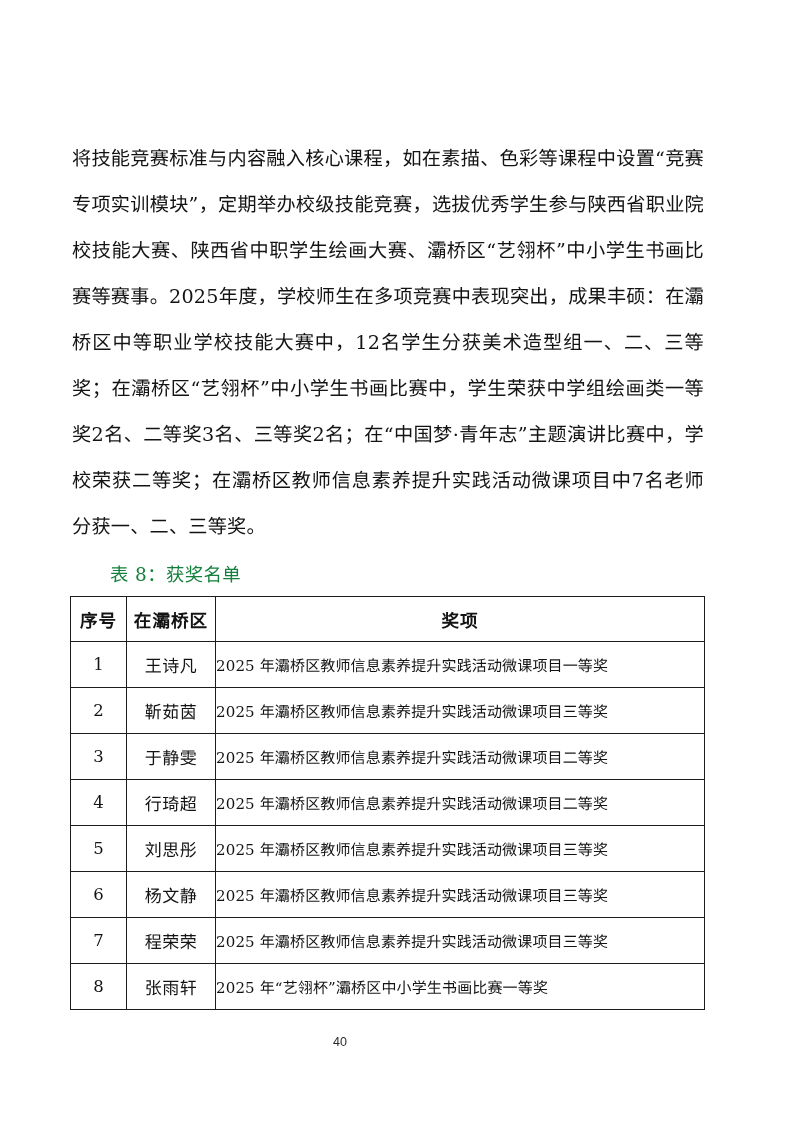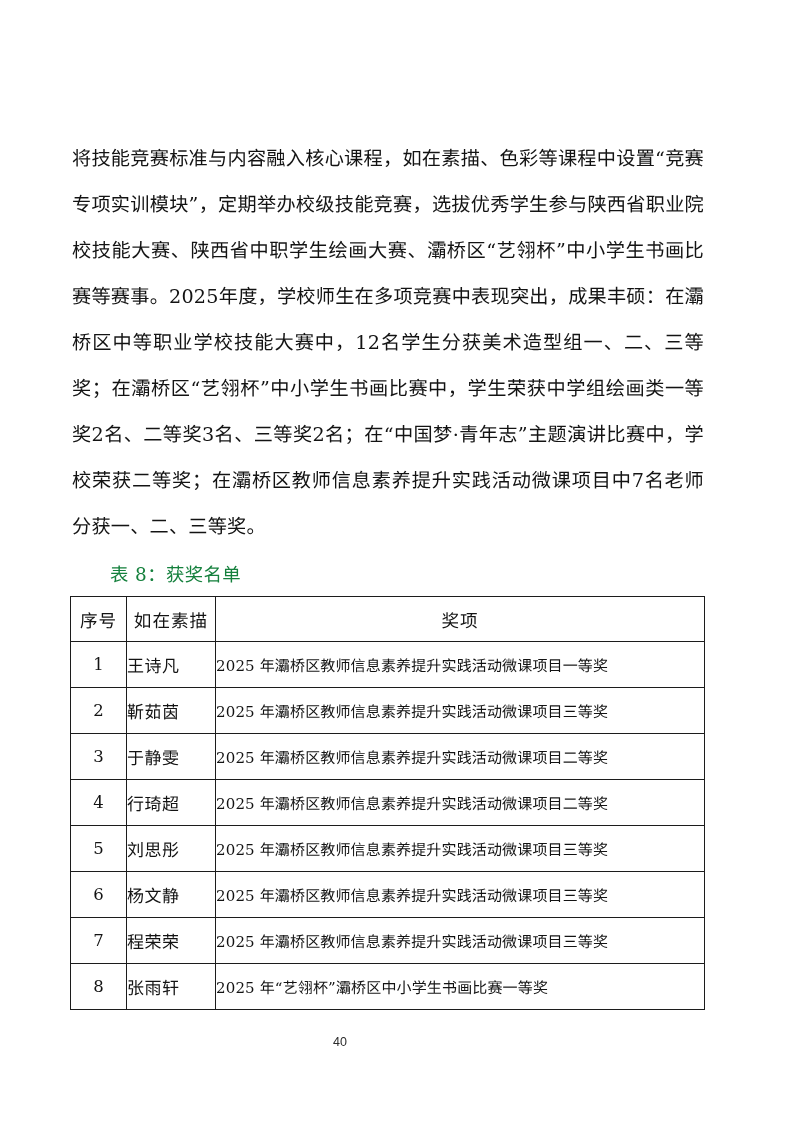--- a/index.html
+++ b/index.html
@@ -76,31 +76,32 @@
     padding: 0;
     font-weight: normal;
     color: #131313;
     vertical-align: middle;
     overflow: hidden;
     white-space: nowrap;
   }
 
   .award-table thead th {
     font-size: 17.6px;
-    font-weight: normal;
+    font-weight: bold;
     letter-spacing: 1px;
     height: 44px;
   }
 
   .cell-idx {
     text-align: center;
     font-size: 16.5px;
     font-family: "DejaVu Serif", "Liberation Serif", serif;
   }
   .cell-name {
+    text-align: center;
     font-size: 17px;
     letter-spacing: 0.5px;
   }
   .cell-award {
     text-align: left;
     font-size: 15px;
     padding-left: 7px;
     letter-spacing: 0.15px;
   }
 
@@ -129,21 +130,21 @@
 
     <table class="award-table">
       <colgroup>
         <col class="c-idx">
         <col class="c-name">
         <col class="c-award">
       </colgroup>
       <thead>
         <tr>
           <th>序号</th>
-          <th>如在素描</th>
+          <th>在灞桥区</th>
           <th>奖项</th>
         </tr>
       </thead>
       <tbody>
         <tr>
           <td class="cell-idx">1</td>
           <td class="cell-name">王诗凡</td>
           <td class="cell-award">2025 年灞桥区教师信息素养提升实践活动微课项目一等奖</td>
         </tr>
         <tr>

